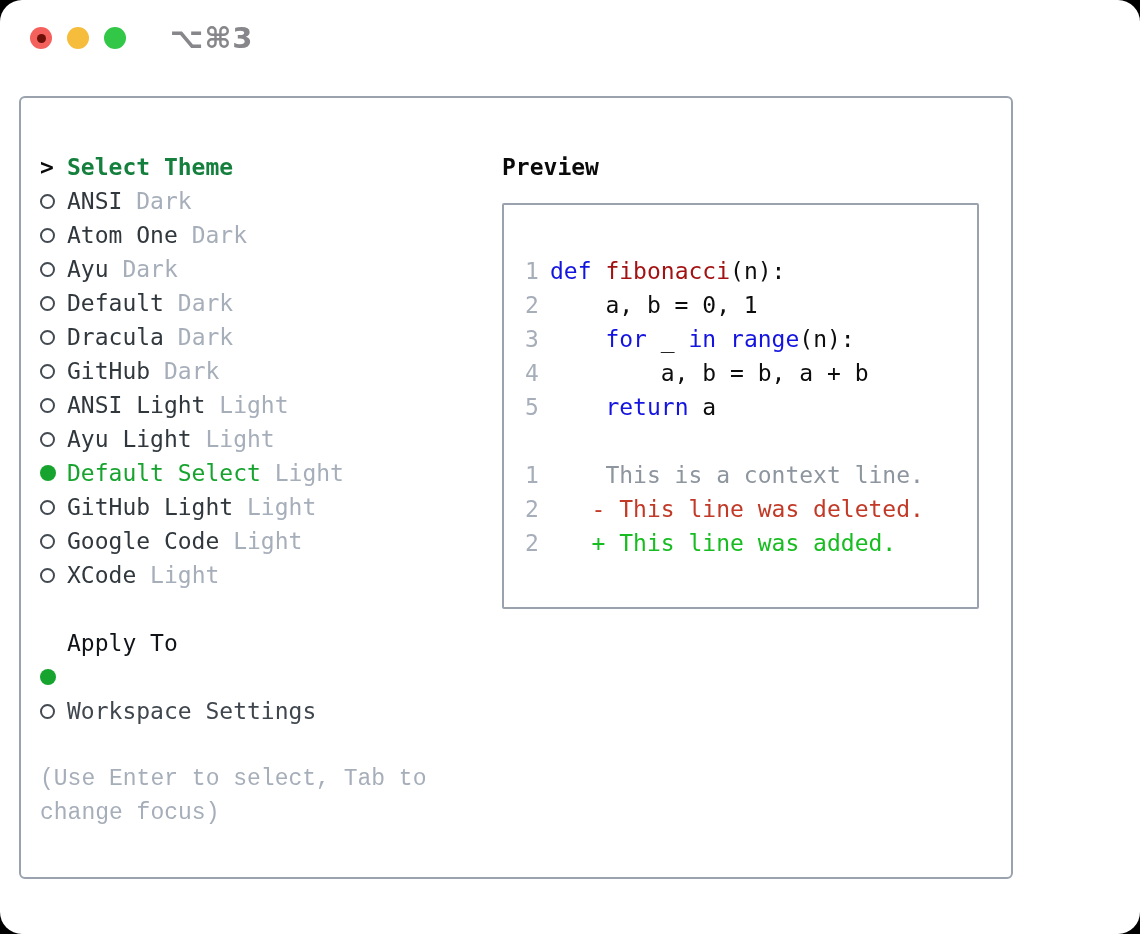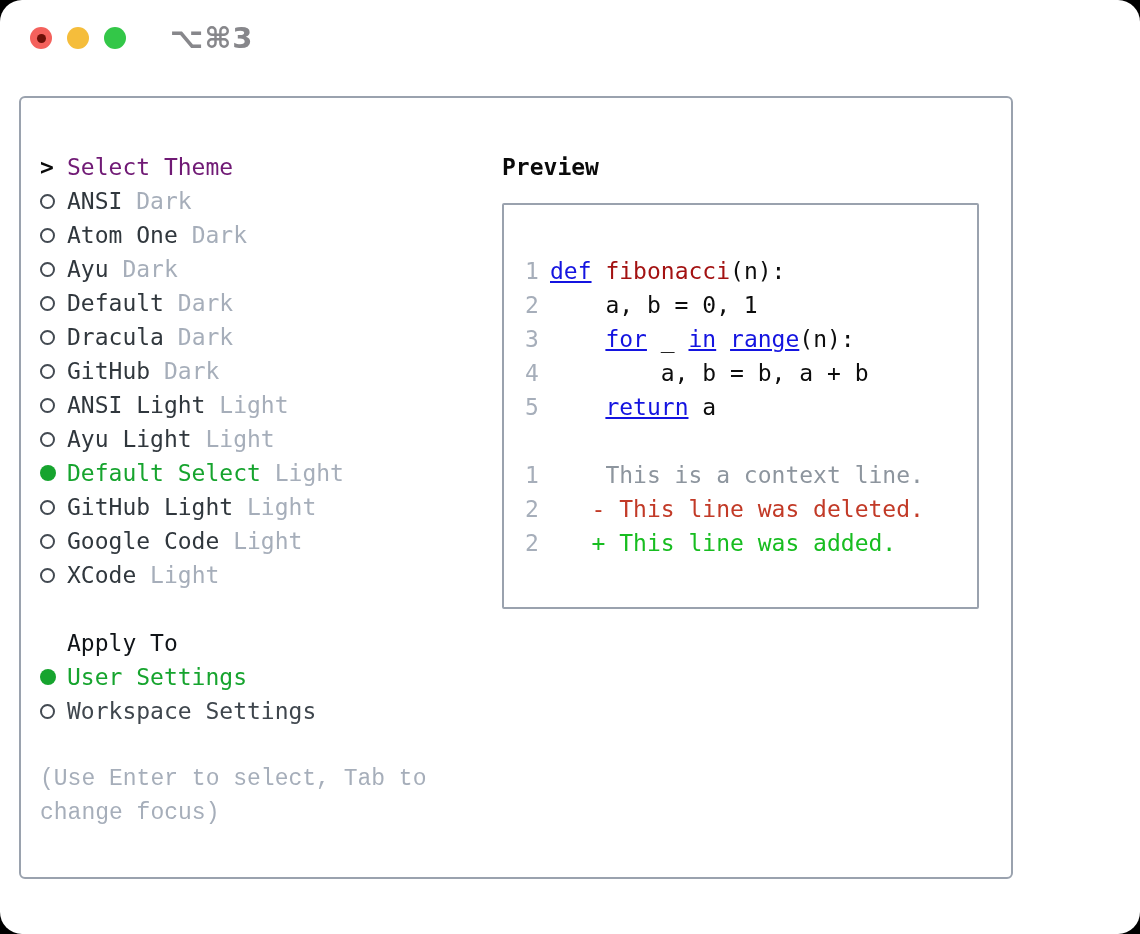--- a/index.html
+++ b/index.html
@@ -48,21 +48,21 @@
   }
   .left-col  { position:absolute; left:19px; top:52px; width:450px; }
   .right-col { position:absolute; left:481px; top:52px; width:500px; }
   .row {
     display:flex; align-items:center; height:34px;
     font-size:23px; line-height:34px; color:var(--dark); white-space:pre;
   }
   .spacer { height:34px; }
   .bullet-col { width:27px; flex:0 0 27px; display:flex; align-items:center; }
   .prompt { font-weight:bold; color:#0a0a0a; }
-  .hdr { font-weight:normal; color:#701a75; }
+  .hdr { font-weight:bold; color:#15803d; }
   .hdr-plain { color:#101418; }
   .circle {
     width:15px; height:15px; border-radius:50%;
     border:2px solid #434a52; background:transparent;
   }
   .circle.sel { border:none; width:16px; height:16px; background:var(--green); }
   .theme-name { color:var(--dark);text-align:right; }
   .theme-name.sel { color:var(--green); }
   .variant { color:var(--muted); }
   .opt-label { color:#3f464d; }
@@ -71,21 +71,21 @@
   
   .preview-title-row { height:34px; display:flex; align-items:center; }
   .preview-title { font-weight:bold; font-size:23px; color:#0a0a0a;text-align:center; }
   .preview-box {
     margin-top:19px; width:477px; height:406px;
     border:2px solid var(--border); border-radius:2px;
     padding:49px 0 0 21px; overflow:hidden;
   }
   .code-line { display:flex; height:34px; line-height:34px; font-size:23px; white-space:pre; }
   .lnum { width:25px; flex:0 0 25px; color:var(--muted); }
-  .tok-kw    { color:var(--kw);text-decoration:underline; }
+  .tok-kw    { color:var(--kw); }
   .tok-fn    { color:var(--fn); }
   .tok-plain { color:#0d0d0d; }
   .tok-ctx   { color:var(--ctx); }
   .tok-del   { color:var(--del); }
   .tok-add   { color:var(--add); }
 </style>
 </head>
 <body>
 
 <div class="window">
@@ -124,21 +124,21 @@
         </div>
 
       <div class="spacer"></div>
 
       <div class="row">
         <span class="bullet-col"></span>
         <span class="hdr-plain">Apply To</span>
       </div>
 
       <div id="apply-items">
-          <div class="row"><span class="bullet-col"><span class="circle sel"></span></span><span class="opt-label sel">User Settings</span></div>
+          <div class="row"><span class="bullet-col"><span class="circle sel"></span></span></div>
           <div class="row"><span class="bullet-col"><span class="circle"></span></span><span class="opt-label">Workspace Settings</span></div>
         </div>
 
       <div class="spacer"></div>
 
       <div class="help">(Use Enter to select, Tab to</div>
       <div class="help">change focus)</div>
     </div>
 
     <div class="right-col">

